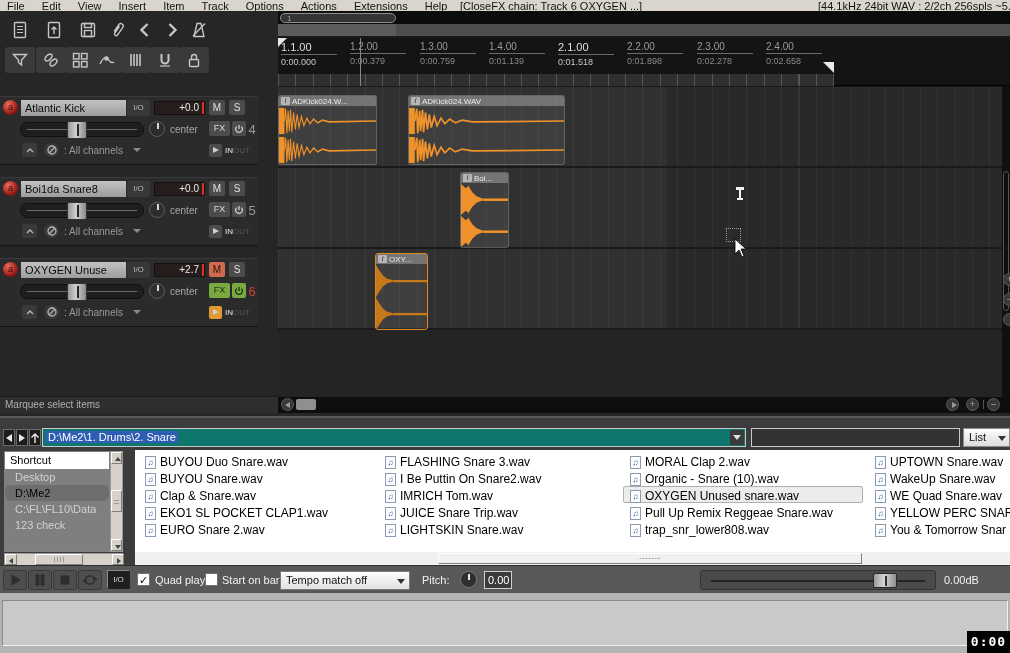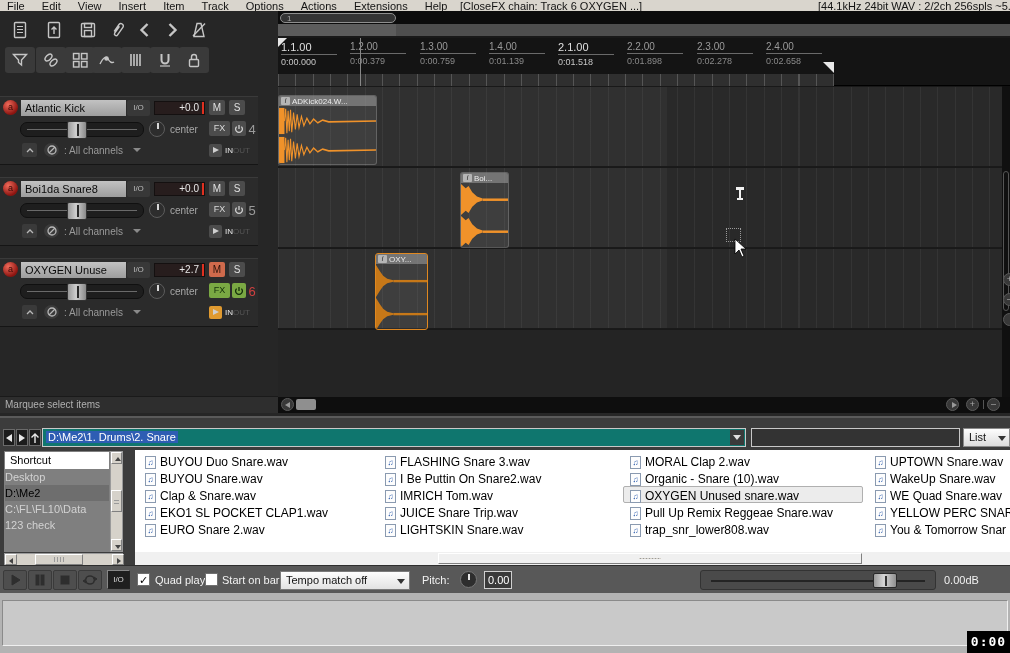--- a/index.html
+++ b/index.html
@@ -120,21 +120,21 @@
   #filterbox { position:absolute; left:751px; top:10px; width:209px; height:19px; background:#333;
                border:1px solid #c8c8c8; }
   #listdd { position:absolute; left:963px; top:10px; width:47px; height:19px;
             background:linear-gradient(#fdfdfd,#dcdcdc); border:1px solid #8a8a8a; color:#111;
             font-size:11px; line-height:17px; padding-left:5px; }
   #listdd .dd { position:absolute; right:3px; top:7px; }
   #shortcutpanel { position:absolute; left:4px; top:33px; width:106px; height:101px; background:#fff;
                    border:1px solid #808080; font-size:11px; }
   #shortcutpanel .hdr { height:17px; line-height:17px; padding-left:5px; color:#000; background:#fff; }
   #shortcutpanel .rows { position:absolute; left:0; top:17px; right:0; bottom:0; background:#7f7f7f; }
-  .scrow { height:16px; line-height:16px; padding-left:0; color:#d2d2d2; white-space:nowrap; overflow:hidden; }
+  .scrow { height:16px; line-height:16px; padding-left:10px; color:#d2d2d2; white-space:nowrap; overflow:hidden;border-radius:6px; }
   .scrow.sel { background:#6e6e6e; color:#000; }
   .clsb { background:#d6d2ca; border:1px solid #9a9a9a; }
   .clthumb { background:#d6d2ca; border:1px solid; border-color:#fff #808080 #808080 #fff; }
   .grip { background-image:repeating-linear-gradient(90deg,#9a9a9a 0 1px,transparent 1px 3px); }
   .gripv { background-image:repeating-linear-gradient(#9a9a9a 0 1px,transparent 1px 3px); }
   .tri { width:0; height:0; }
   #filepanel { position:absolute; left:135px; top:32px; width:875px; height:102px; background:#fff; overflow:hidden; }
   .frow { position:absolute; height:16px; font-size:12px; color:#000; white-space:nowrap; overflow:hidden;
           display:flex; align-items:center; gap:4px; }
   .ficon { position:relative; width:11px; height:13px; background:#fdfdfd; border:1px solid #8a9ab0;
@@ -471,20 +471,34 @@
         </div>
       <svg class="wave" style="top:11px;height:28px;" viewBox="0 0 160 30" preserveAspectRatio="none">
           <rect x="0" y="1" width="9" height="28" fill="#f0922a"></rect>
           <path d="M9 15 11 2 13 28 15 4 17 26 19 3 21 27 24 6 27 24 30 8 33 22 37 10 41 20 46 12 51 18 57 13 64 17 72 14 82 16 160 15" stroke="#f0922a" stroke-width="1.8" fill="none"></path>
         </svg>
       <svg class="wave" style="top:40px;height:28px;" viewBox="0 0 160 30" preserveAspectRatio="none">
           <rect x="0" y="1" width="9" height="28" fill="#f0922a"></rect>
           <path d="M9 15 11 2 13 28 15 4 17 26 19 3 21 27 24 6 27 24 30 8 33 22 37 10 41 20 46 12 51 18 57 13 64 17 72 14 82 16 160 15" stroke="#f0922a" stroke-width="1.8" fill="none"></path>
         </svg>
     </div>
+    <div class="item" style="left:130px;top:84px;width:157px;height:70px;">
+      <div class="ititle">
+          <span class="iinfo">i</span>
+          <span>ADKick024.WAV</span>
+        </div>
+      <svg class="wave" style="top:11px;height:28px;" viewBox="0 0 160 30" preserveAspectRatio="none">
+          <rect x="0" y="1" width="6" height="28" fill="#f0922a"></rect>
+          <path d="M6 15 8 2 9 28 11 4 12 26 14 3 15 27 17 6 19 24 21 8 23 22 26 10 29 20 33 12 37 18 42 13 48 17 55 14 65 16 160 15" stroke="#f0922a" stroke-width="1.8" fill="none"></path>
+        </svg>
+      <svg class="wave" style="top:40px;height:28px;" viewBox="0 0 160 30" preserveAspectRatio="none">
+          <rect x="0" y="1" width="6" height="28" fill="#f0922a"></rect>
+          <path d="M6 15 8 2 9 28 11 4 12 26 14 3 15 27 17 6 19 24 21 8 23 22 26 10 29 20 33 12 37 18 42 13 48 17 55 14 65 16 160 15" stroke="#f0922a" stroke-width="1.8" fill="none"></path>
+        </svg>
+    </div>
     <div class="item sel" style="left:97px;top:242px;width:53px;height:77px;">
       <div class="ititle">
           <span class="iinfo">i</span>
           <span>OXY...</span>
         </div>
       <svg class="wave" style="top:11px;height:32px;" viewBox="0 0 100 30" preserveAspectRatio="none">
           <polygon points="0,0 8,6 14,10 22,13 34,14.3 34,15.7 22,17 14,20 8,24 0,30" fill="#c77818"></polygon>
           <rect x="34" y="14" width="66" height="2.2" fill="#c77818"></rect>
         </svg>
       <svg class="wave" style="top:44px;height:32px;" viewBox="0 0 100 30" preserveAspectRatio="none">

